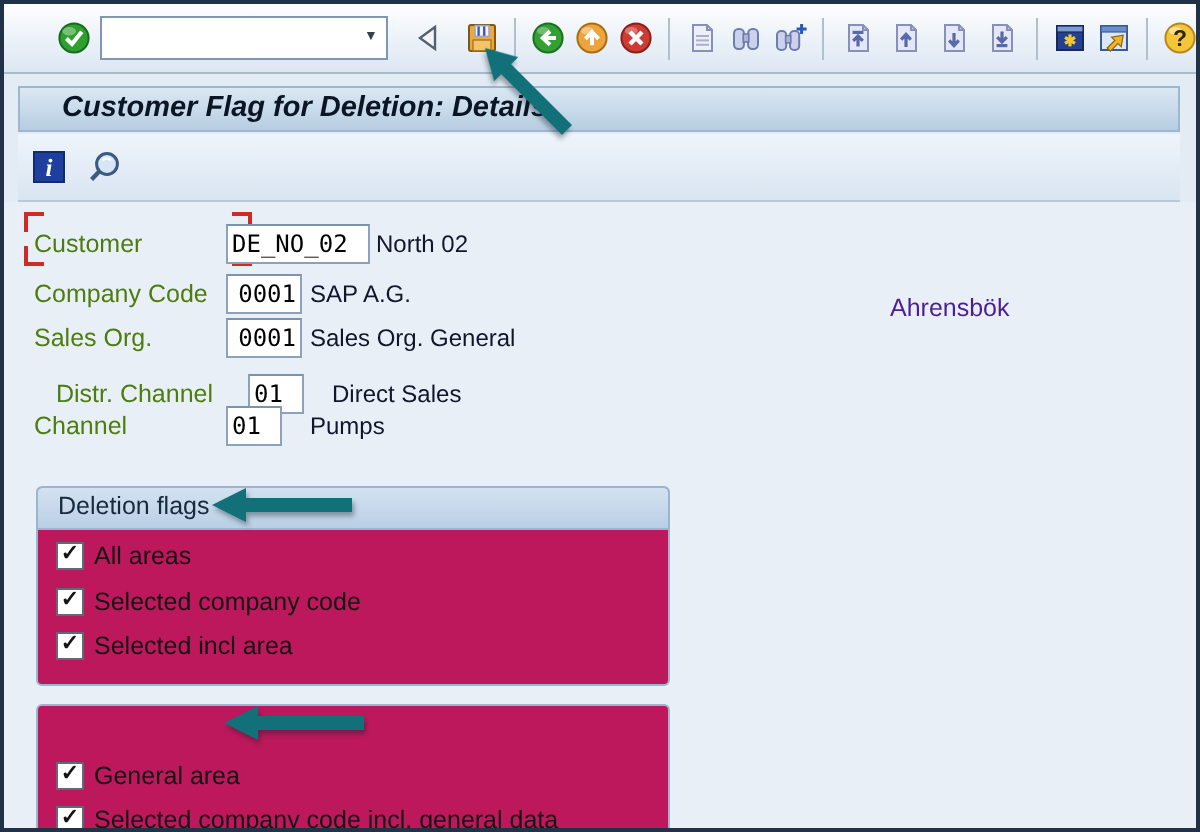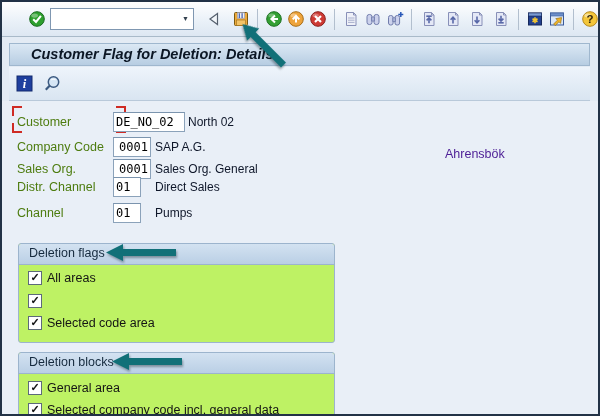--- a/index.html
+++ b/index.html
@@ -29,39 +29,39 @@
   
   .app-toolbar{position:absolute;top:67px;left:9px;width:581px;height:34px;box-sizing:border-box;
                background:linear-gradient(#eef4fb,#d9e5f1);border-bottom:1px solid #b9c9da;
                display:flex;align-items:center;gap:7px;padding-left:6px;}
   .abtn{width:20px;height:20px;border:none;background:transparent;padding:0;cursor:pointer;}
   .abtn svg{display:block;}
 
   
   .content{position:absolute;top:101px;left:2px;right:2px;bottom:2px;background:#e9eff7;overflow:hidden;z-index:1;}
   .frow{position:absolute;left:0;right:0;height:20px;}
-  .r-customer{top:11px;}.r-company{top:36px;}.r-salesorg{top:58px;}.r-channel{top:76px;}.r-division{top:102px;}
+  .r-customer{top:11px;}.r-company{top:36px;}.r-salesorg{top:58px;}.r-channel{top:86px;margin-left:11px;}.r-division{top:102px;}
   .flabel{position:absolute;left:15px;top:3px;font-size:12.5px;color:#4d7c0f;}
   .fin{position:absolute;left:111px;top:0;height:16px;border:1px solid #8ba2ba;border-top-color:#7b94ae;
        background:#fff;font:12px "DejaVu Sans Mono",monospace;padding:1px 2px;color:#000;}
   .w1{width:66px;}.w2{width:32px;text-align:right;}.w3{width:22px;}
   .fdesc{position:absolute;top:3px;font-size:12px;color:#0f172a;white-space:nowrap;}
   .d-row0{left:186px;}.d-rest{left:153px;}
   .fextra{position:absolute;left:443px;top:3px;font-size:12.5px;color:#4c1d95;margin-top:32px;}
 
   
   .brk{position:absolute;left:10px;top:-6px;width:114px;height:27px;pointer-events:none;}
   .brk i{position:absolute;width:8px;height:8px;border:0 solid #cf2b24;}
   .brk .tl{left:0;top:0;border-left-width:2px;border-top-width:2px;}
   .brk .tr{right:0;top:0;border-right-width:2px;border-top-width:2px;}
   .brk .bl{left:0;bottom:0;border-left-width:2px;border-bottom-width:2px;}
   .brk .br{right:0;bottom:0;border-right-width:2px;border-bottom-width:2px;}
 
   
-  .gbox{position:absolute;left:16px;width:317px;background:#bef264;border:1px solid #9cb4cd;
+  .gbox{position:absolute;left:16px;width:317px;background:#be185d;border:1px solid #9cb4cd;
         border-radius:3px;box-sizing:border-box;overflow:hidden;}
   .g1{top:142px;height:100px;}
   .g2{top:251px;height:66px;}
   .ghead{height:20px;background:linear-gradient(#d3e2f1,#bacfe5);border-bottom:1px solid #9cb4cd;
          font-size:12.5px;line-height:19px;padding-left:10px;color:#152a3e;}
   .cbrow{position:absolute;left:9px;height:14px;display:flex;align-items:center;gap:5px;cursor:pointer;}
   .c1{top:27px;}.c2{top:50px;}.c3{top:72px;}.c4{top:28px;}.c5{top:50px;}
   .cb{width:12px;height:12px;background:#fff;border:1px solid #5d6a7a;font-size:11px;font-weight:bold;
       color:#151515;line-height:11px;text-align:center;flex:0 0 auto;}
   .cbl{font-size:12.5px;color:#141414;white-space:nowrap;}
@@ -286,29 +286,29 @@
     </div>
 
     <div class="gbox g1">
       <div class="ghead">Deletion flags</div>
       <div class="cbrow c1">
         <span class="cb">✓</span>
         <span class="cbl">All areas</span>
       </div>
       <div class="cbrow c2">
         <span class="cb">✓</span>
+        <span class="cbl">Selected company code</span>
       </div>
       <div class="cbrow c3">
         <span class="cb">✓</span>
-        <span class="cbl">Selected code area</span>
+        <span class="cbl">Selected incl area</span>
       </div>
     </div>
 
     <div class="gbox g2">
-      <div class="ghead">Deletion blocks</div>
       <div class="cbrow c4">
         <span class="cb">✓</span>
         <span class="cbl">General area</span>
       </div>
       <div class="cbrow c5">
         <span class="cb">✓</span>
         <span class="cbl">Selected company code incl. general data</span>
       </div>
     </div>
   </div>

